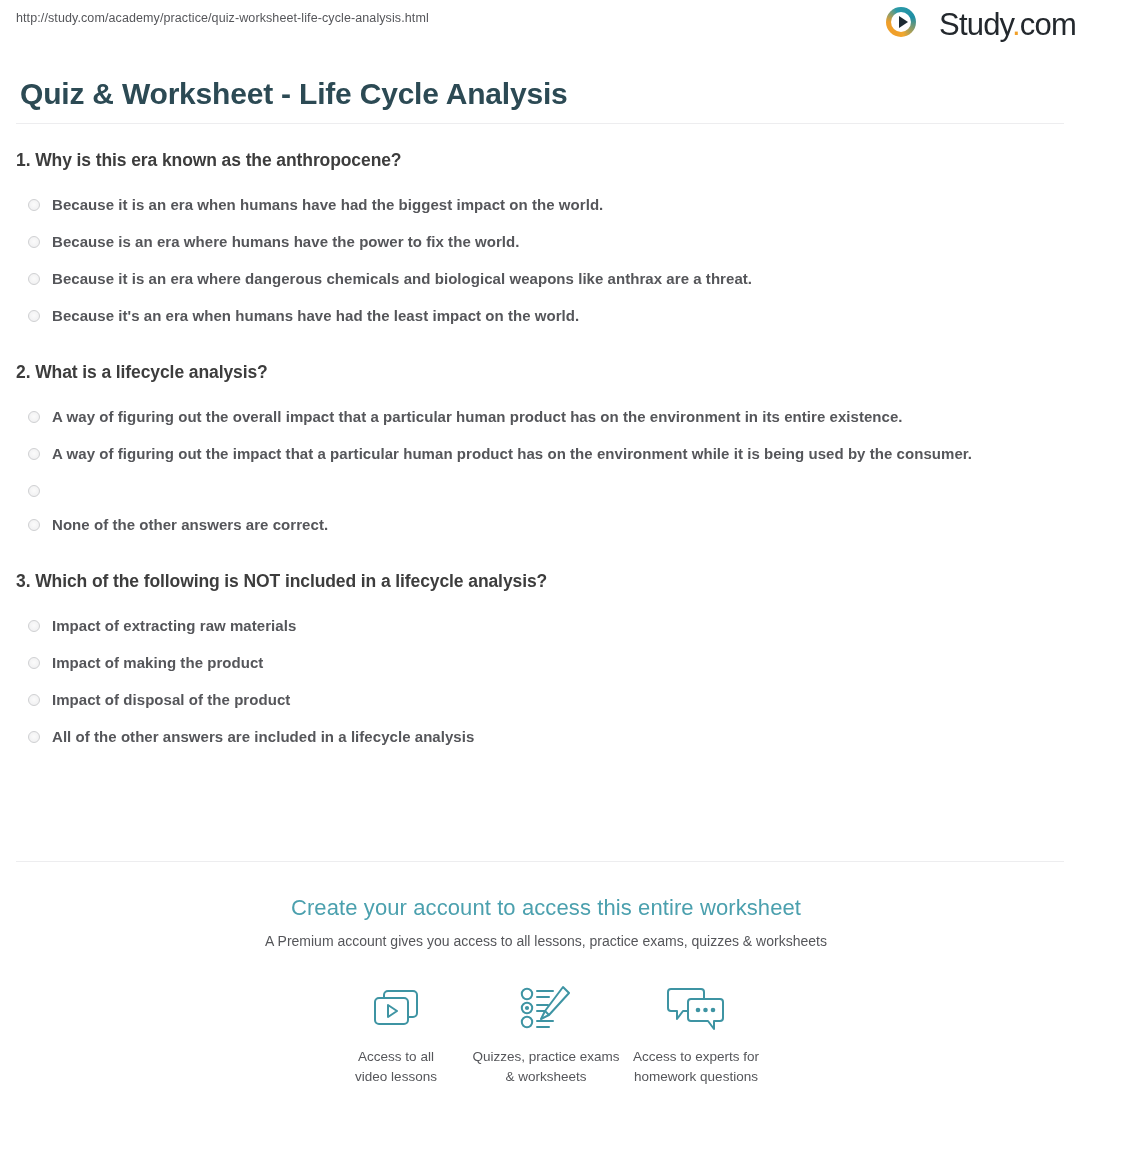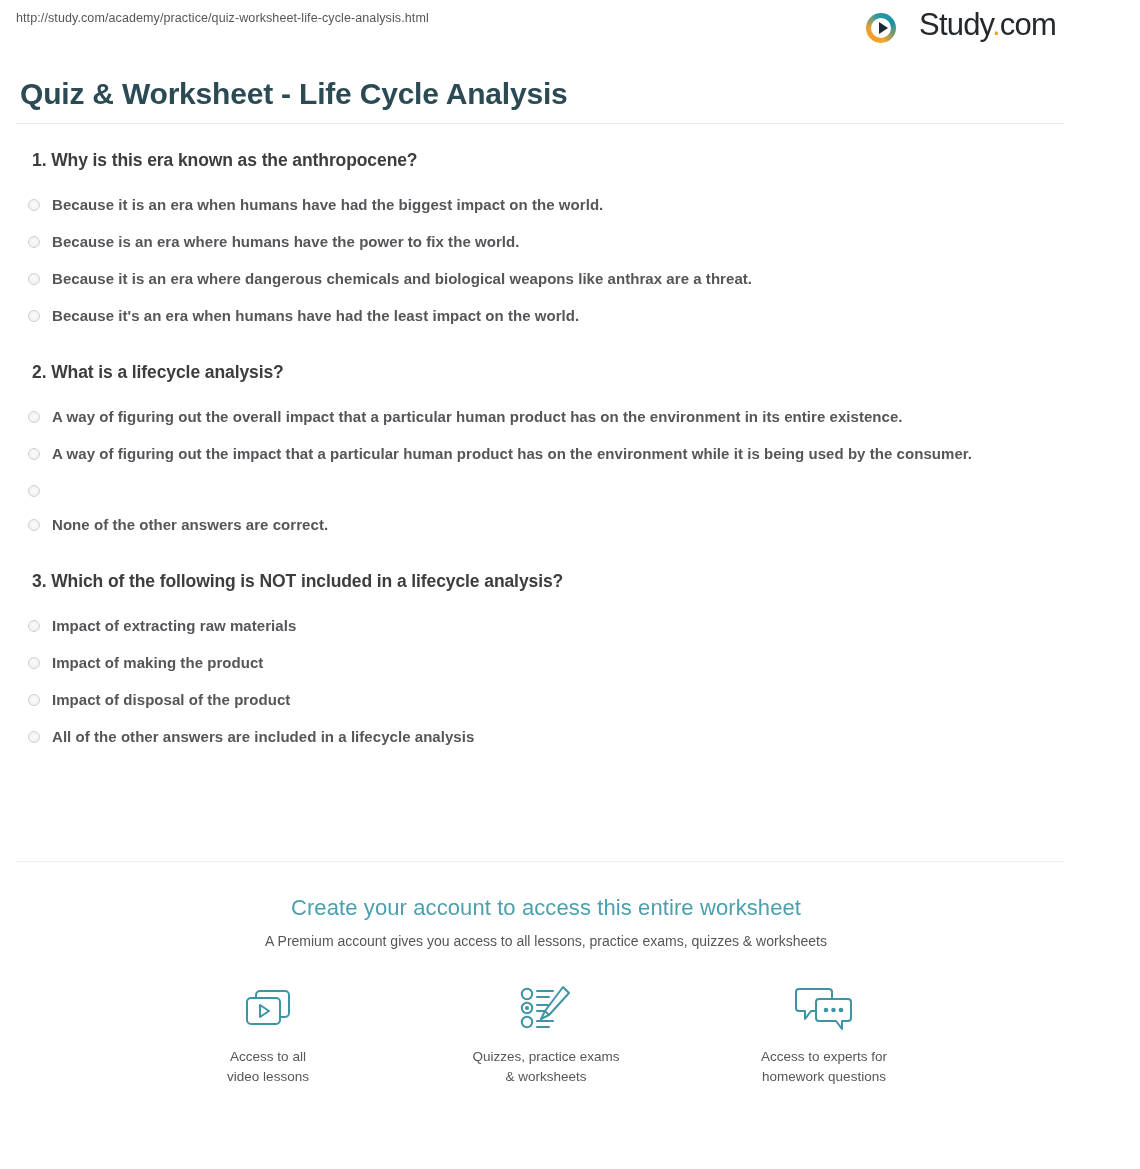--- a/index.html
+++ b/index.html
@@ -33,24 +33,24 @@
     position: absolute;
     left: 16px;
     top: 11px;
     font-size: 12.5px;
     color: #55565a;
     letter-spacing: 0.1px;
     font-family: "Liberation Sans", sans-serif;
   }
   .logo {
     position: absolute;
-    right: 24px;
+    right: 4px;
     top: 7px;
     display: flex;
-    align-items: flex-end;
+    align-items: flex-start;
     gap: 23px;
   }
   .logo-mark {
     width: 30px;
     height: 30px;
     border-radius: 50%;
     position: relative;
     background: conic-gradient(from 200deg, #f0a02a 0deg, #ef9f2b 70deg, #2a9aa8 140deg, #1f8fa4 230deg, #f2a72d 330deg, #f0a02a 360deg);
     display: flex;
     align-items: center;
@@ -114,21 +114,21 @@
     left: 0;
     right: 0;
     padding: 0 16px;
   }
   .question-block { margin-bottom: 26px; }
   .question-text {
     font-size: 17.5px;
     font-weight: bold;
     color: #3d3d3d;
     line-height: 24px;
-    margin: 0 0 14px 16px;
+    margin: 0 0 14px 0;
     letter-spacing: -0.1px;
   }
   .answers {
     list-style: none;
     margin: 0;
     padding: 0;
     font-weight: bold;
   }
   .answer-row {
     display: flex;
@@ -172,21 +172,20 @@
   .cta-sub {
     font-size: 14px;
     color: #55565a;
     margin: 10px 0 0 0;
     line-height: 19px;
   }
   .perks {
     margin-top: 30px;
     display: flex;
     justify-content: center;
-    gap: 128px;
   }
   .perk {
     width: 150px;
     text-align: center;
   }
   .perk-icon {
     height: 56px;
     display: flex;
     align-items: center;
     justify-content: center;

